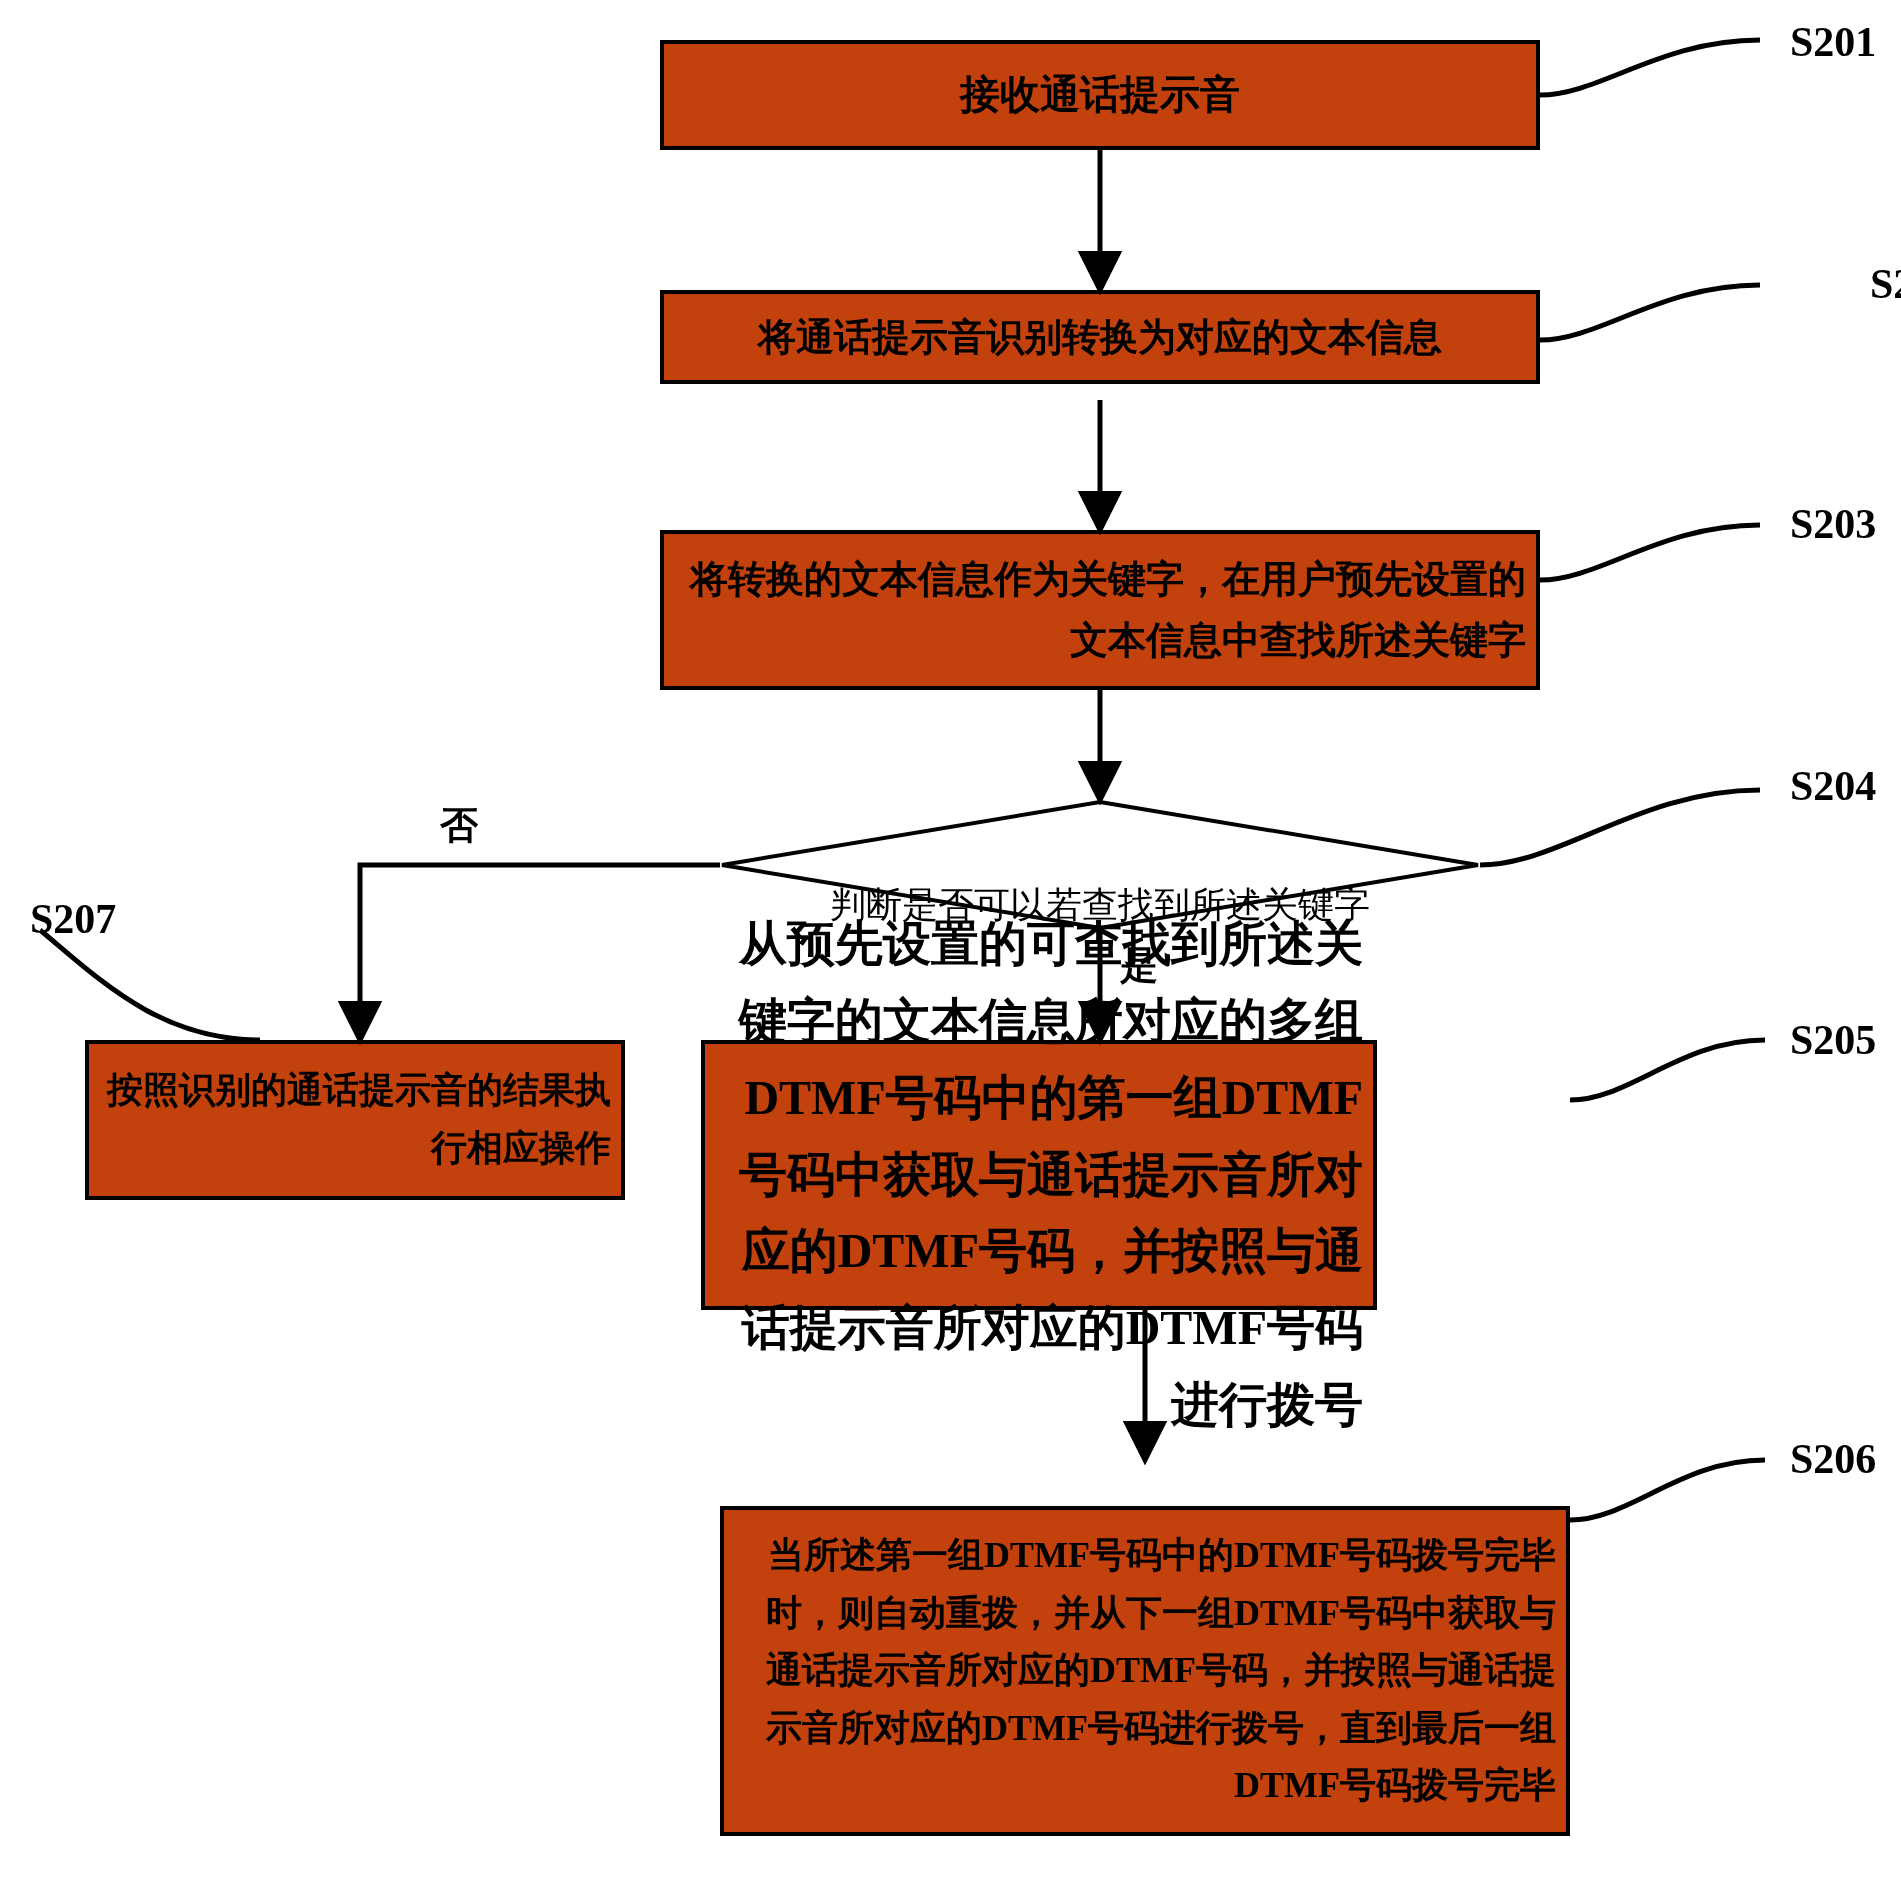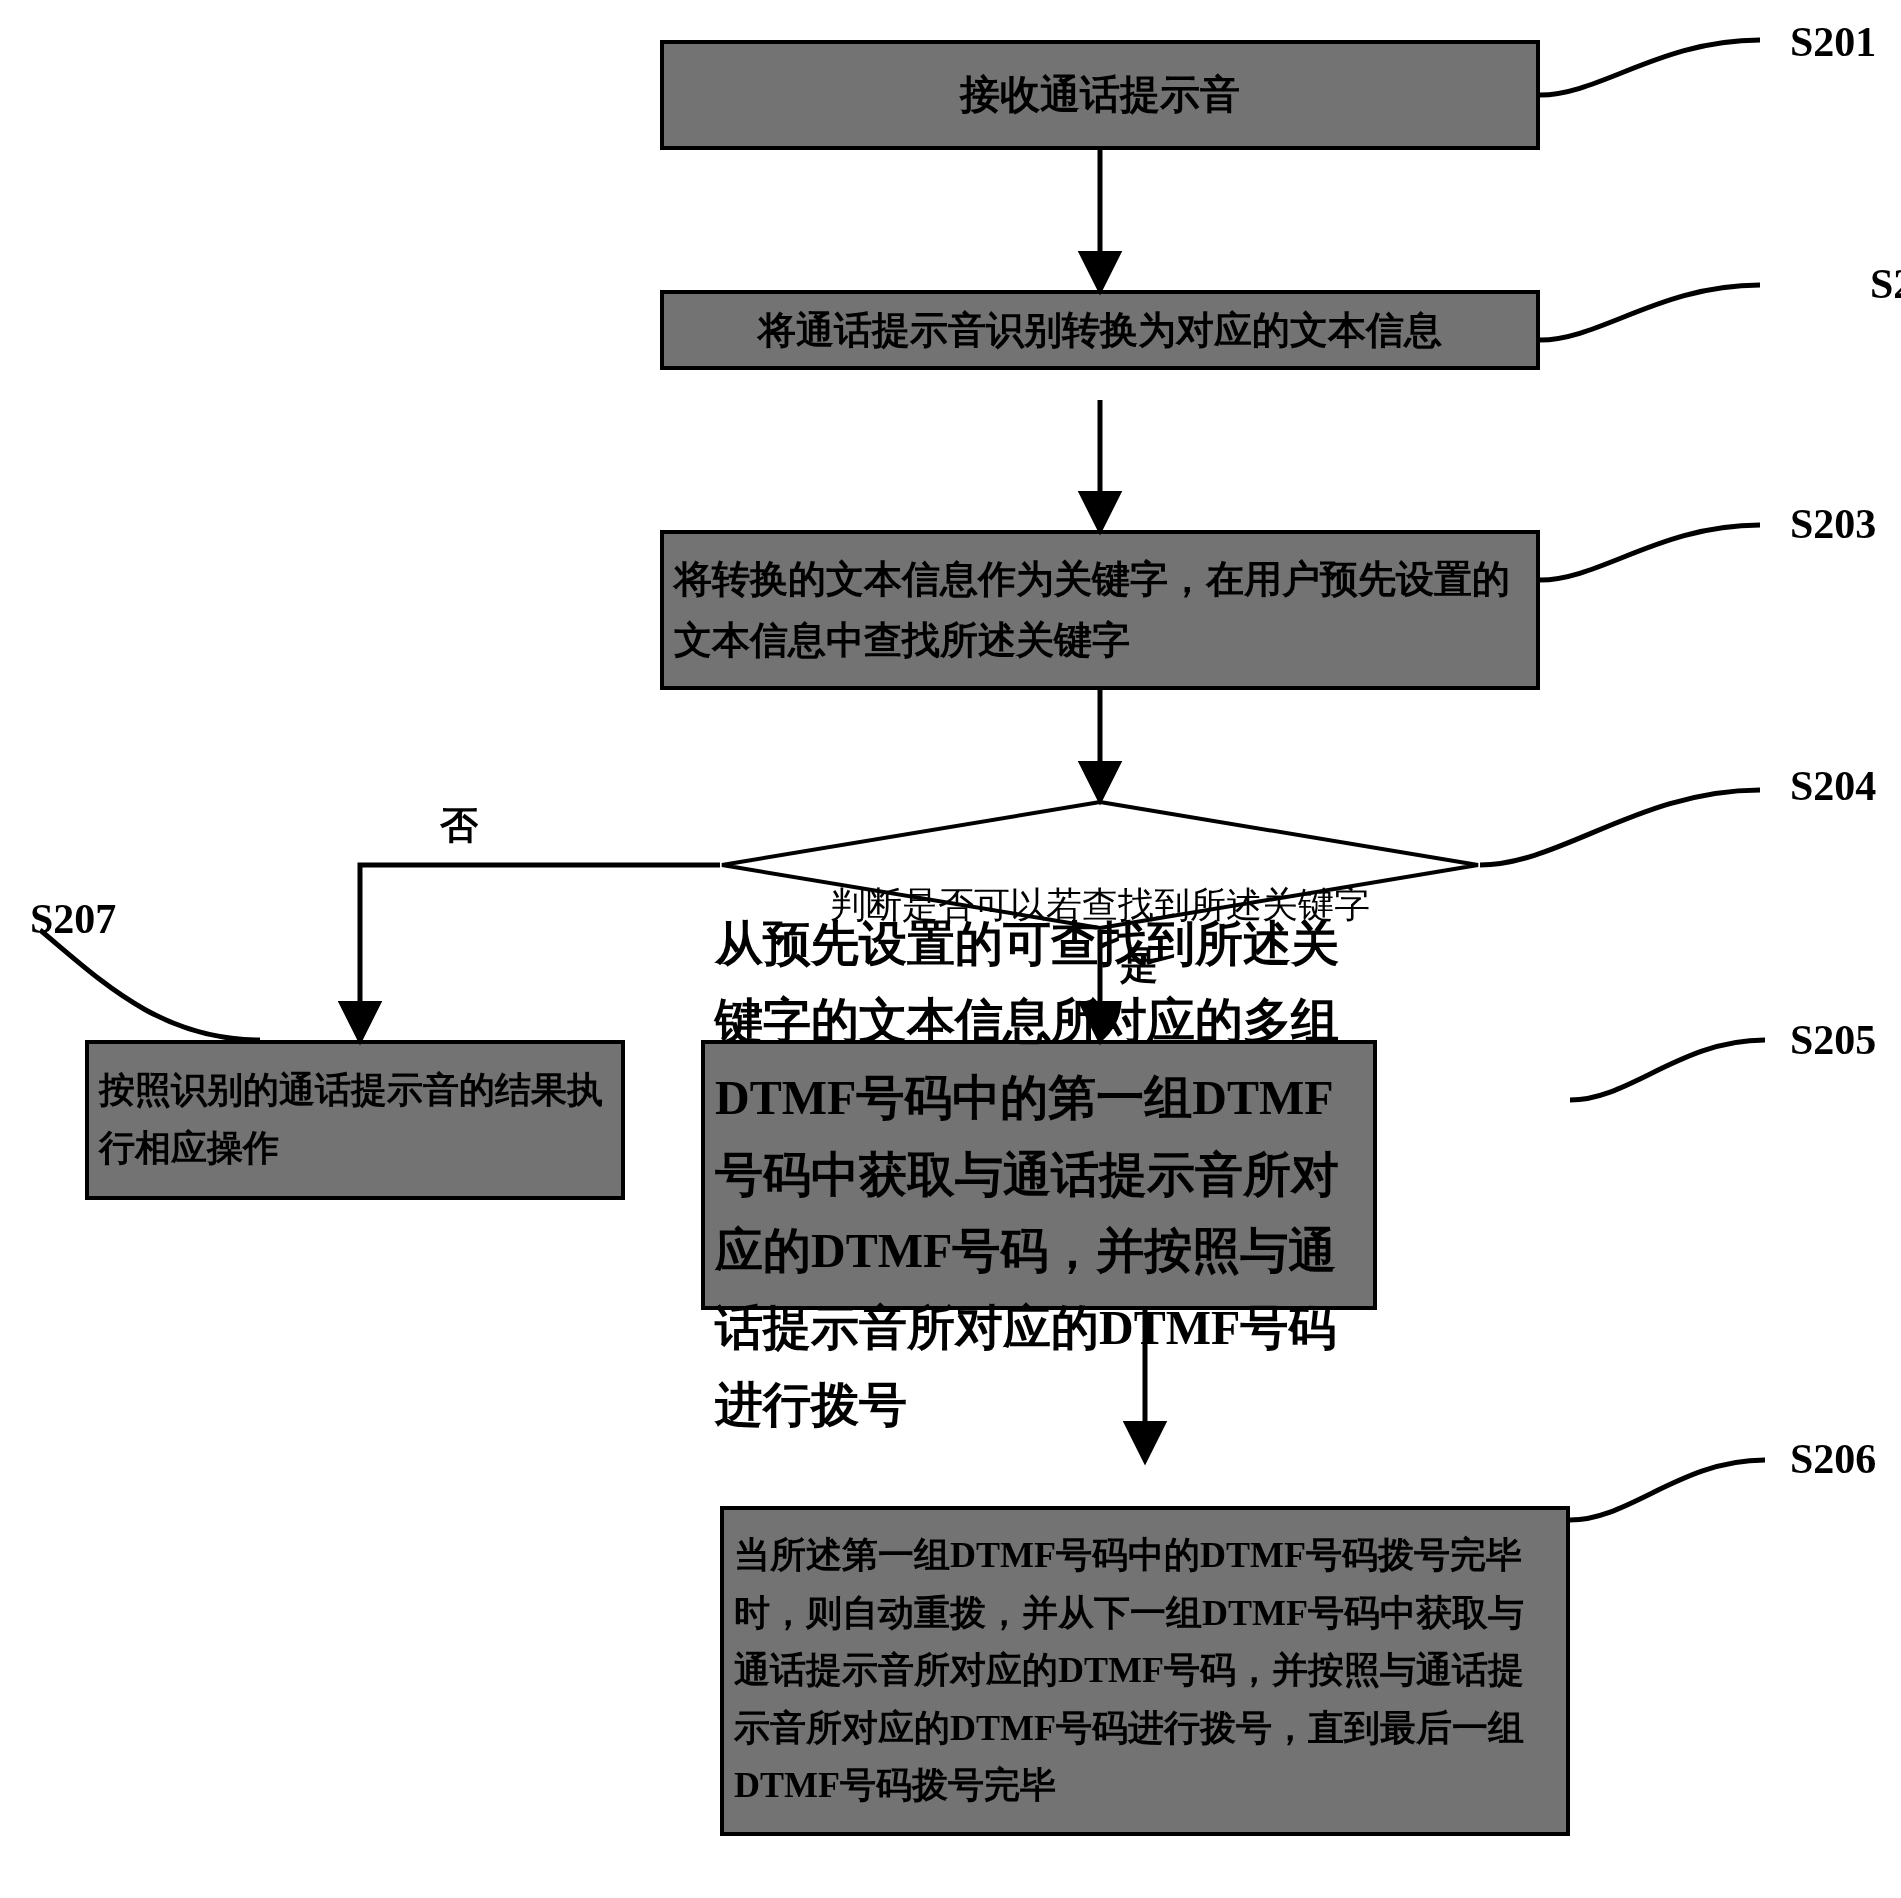--- a/index.html
+++ b/index.html
@@ -8,25 +8,25 @@
     padding: 20px;
     font-family: "SimSun", "Microsoft YaHei", serif;
     background: #fff;
     width: 1901px;
     height: 1898px;
     position: relative;
   }
   .node {
     position: absolute;
     border: 4px solid #000;
-    background: #737373;
+    background: #c2410c;
     display: flex;
     align-items: center;
     justify-content: center;
-    text-align: left;
+    text-align: right;
     font-weight: bold;
     line-height: 1.6;
     padding: 10px;
   }
   .diamond {
     position: absolute;
     border: none;
     background: none;
   }
   .diamond svg {
@@ -72,21 +72,21 @@
 
 <div class="node" style="left:660px; top:40px; width:880px; height:110px; font-size:40px;">
   <span>接收通话提示音</span>
 </div>
 
 <svg class="leader" style="left:1540px; top:20px; width:260px; height:120px;">
   <path d="M0,75 C60,75 120,20 220,20" stroke="#000" stroke-width="5" fill="none"></path>
 </svg>
 <div class="label" style="left:1790px; top:18px;">S201</div>
 
-<div class="node" style="left:660px; top:290px; width:880px; height:80px; font-size:38px;">
+<div class="node" style="left:660px; top:290px; width:880px; height:94px; font-size:38px;">
   <span>将通话提示音识别转换为对应的文本信息</span>
 </div>
 <svg class="leader" style="left:1540px; top:265px; width:260px; height:120px;">
   <path d="M0,75 C60,75 120,20 220,20" stroke="#000" stroke-width="5" fill="none"></path>
 </svg>
 <div class="label" style="left:1870px; top:260px;">S202</div>
 
 <div class="node" style="left:660px; top:530px; width:880px; height:160px; font-size:38px;">
   <span>将转换的文本信息作为关键字，在用户预先设置的文本信息中查找所述关键字</span>
 </div>

